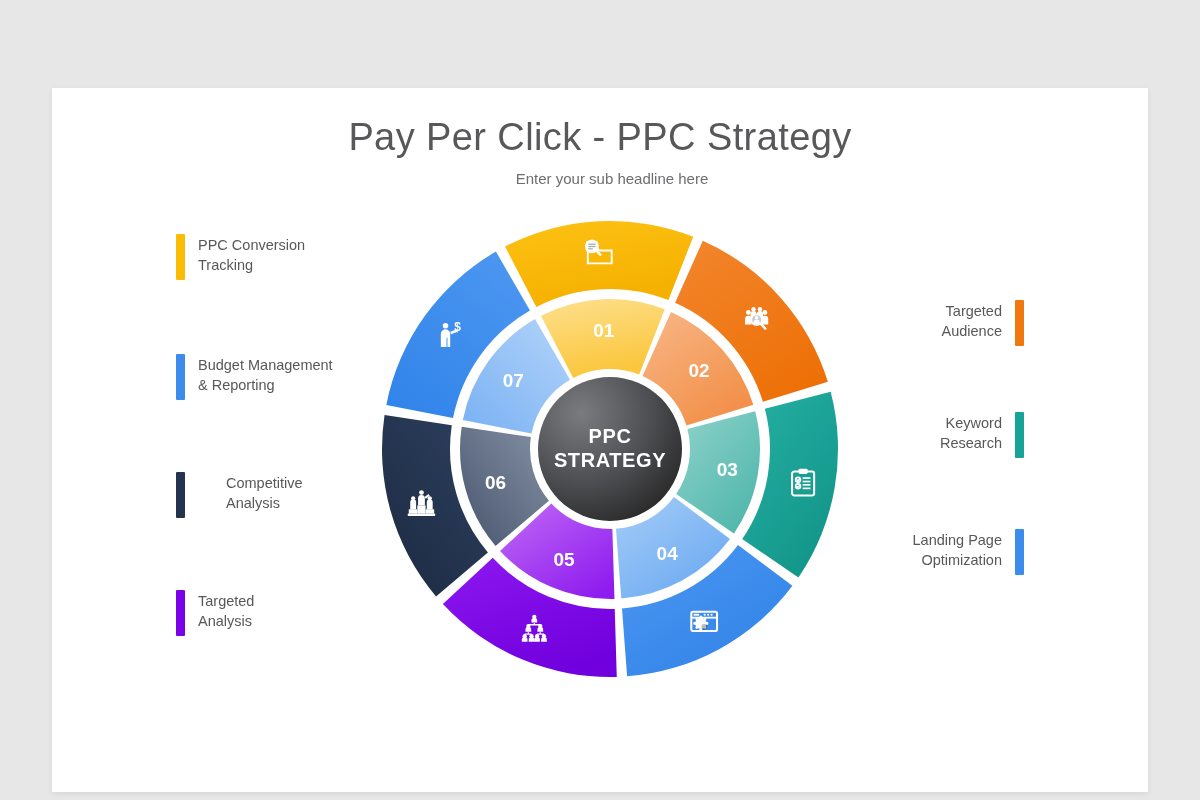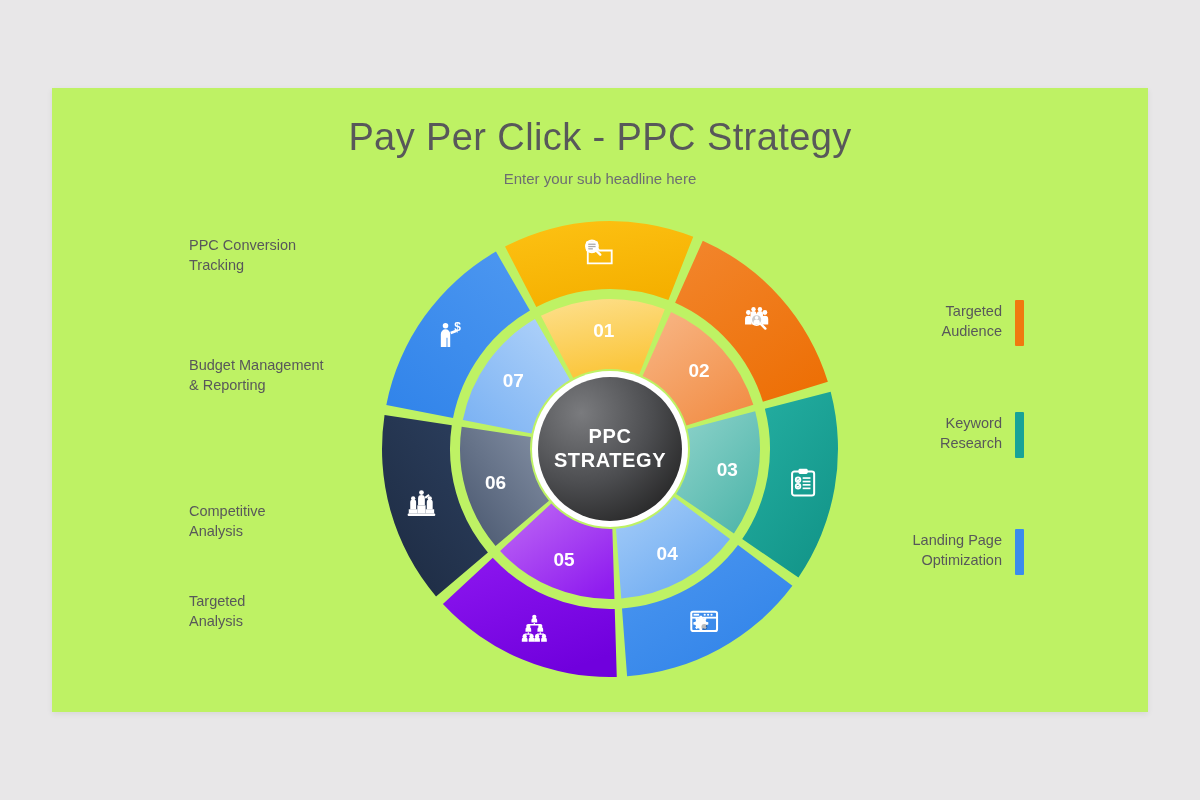--- a/index.html
+++ b/index.html
@@ -11,52 +11,51 @@
     height: 800px;
     background: #e8e7e8;
     font-family: "Liberation Sans", sans-serif;
     overflow: hidden;
   }
   #slide {
     position: absolute;
     left: 52px;
     top: 88px;
     width: 1096px;
-    height: 624px;
-    background: #bef264;
+    height: 704px;
+    background: #ffffff;
     box-shadow: 0 2px 6px rgba(0,0,0,0.07);
   }
   #title {
     position: absolute;
     left: 0;
     top: 28px;
     width: 1096px;
     text-align: center;
     font-size: 38px;
     color: #58585a;
     font-weight: 400;
     letter-spacing: 0.4px;
   }
   #subtitle {
     position: absolute;
-    left: 0;
+    left: 12px;
     top: 82px;
     width: 1096px;
     text-align: center;
     font-size: 15px;
     color: #6d6e71;
     font-weight: 400;
   }
 
   
   .label-row {
     position: absolute;
     display: flex;
     align-items: stretch;
-    flex-direction: column;
   }
   .label-left { left: 124px; }
   .label-right { right: 124px; flex-direction: row-reverse; }
 
   .lbl-bar {
     width: 9px;
     border-radius: 1px;
     flex: none;
   }
   .lbl-text {

